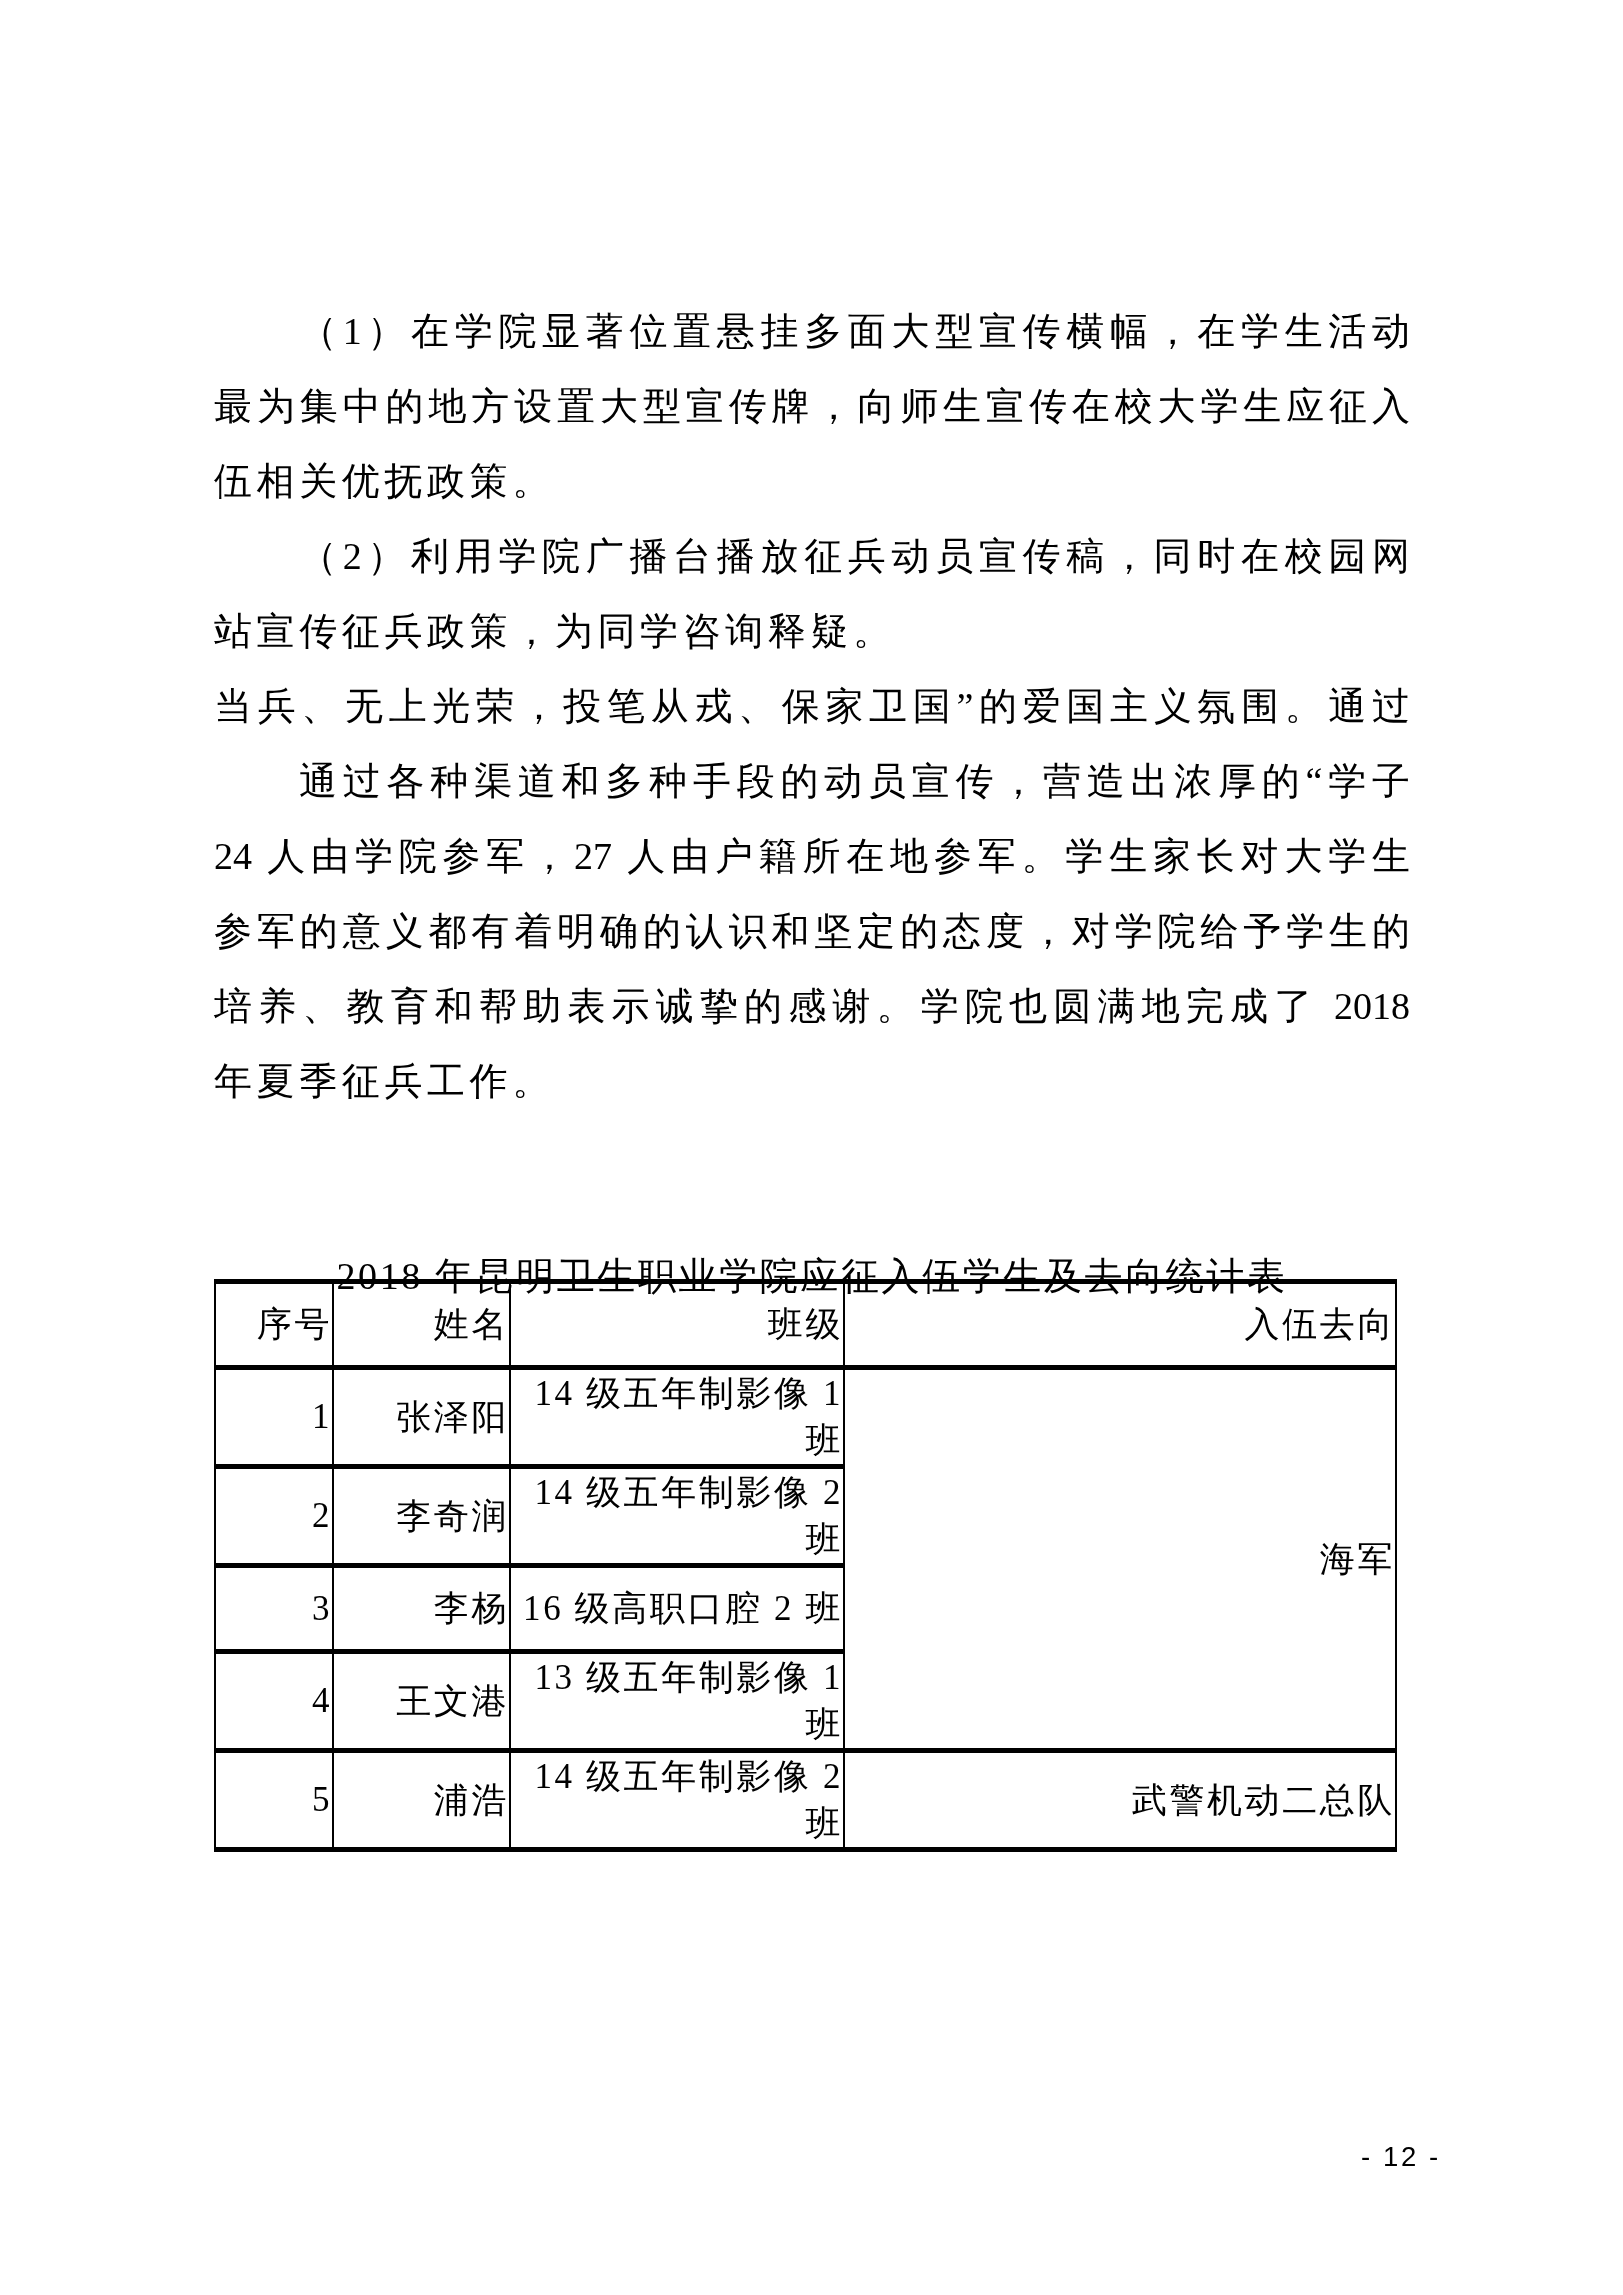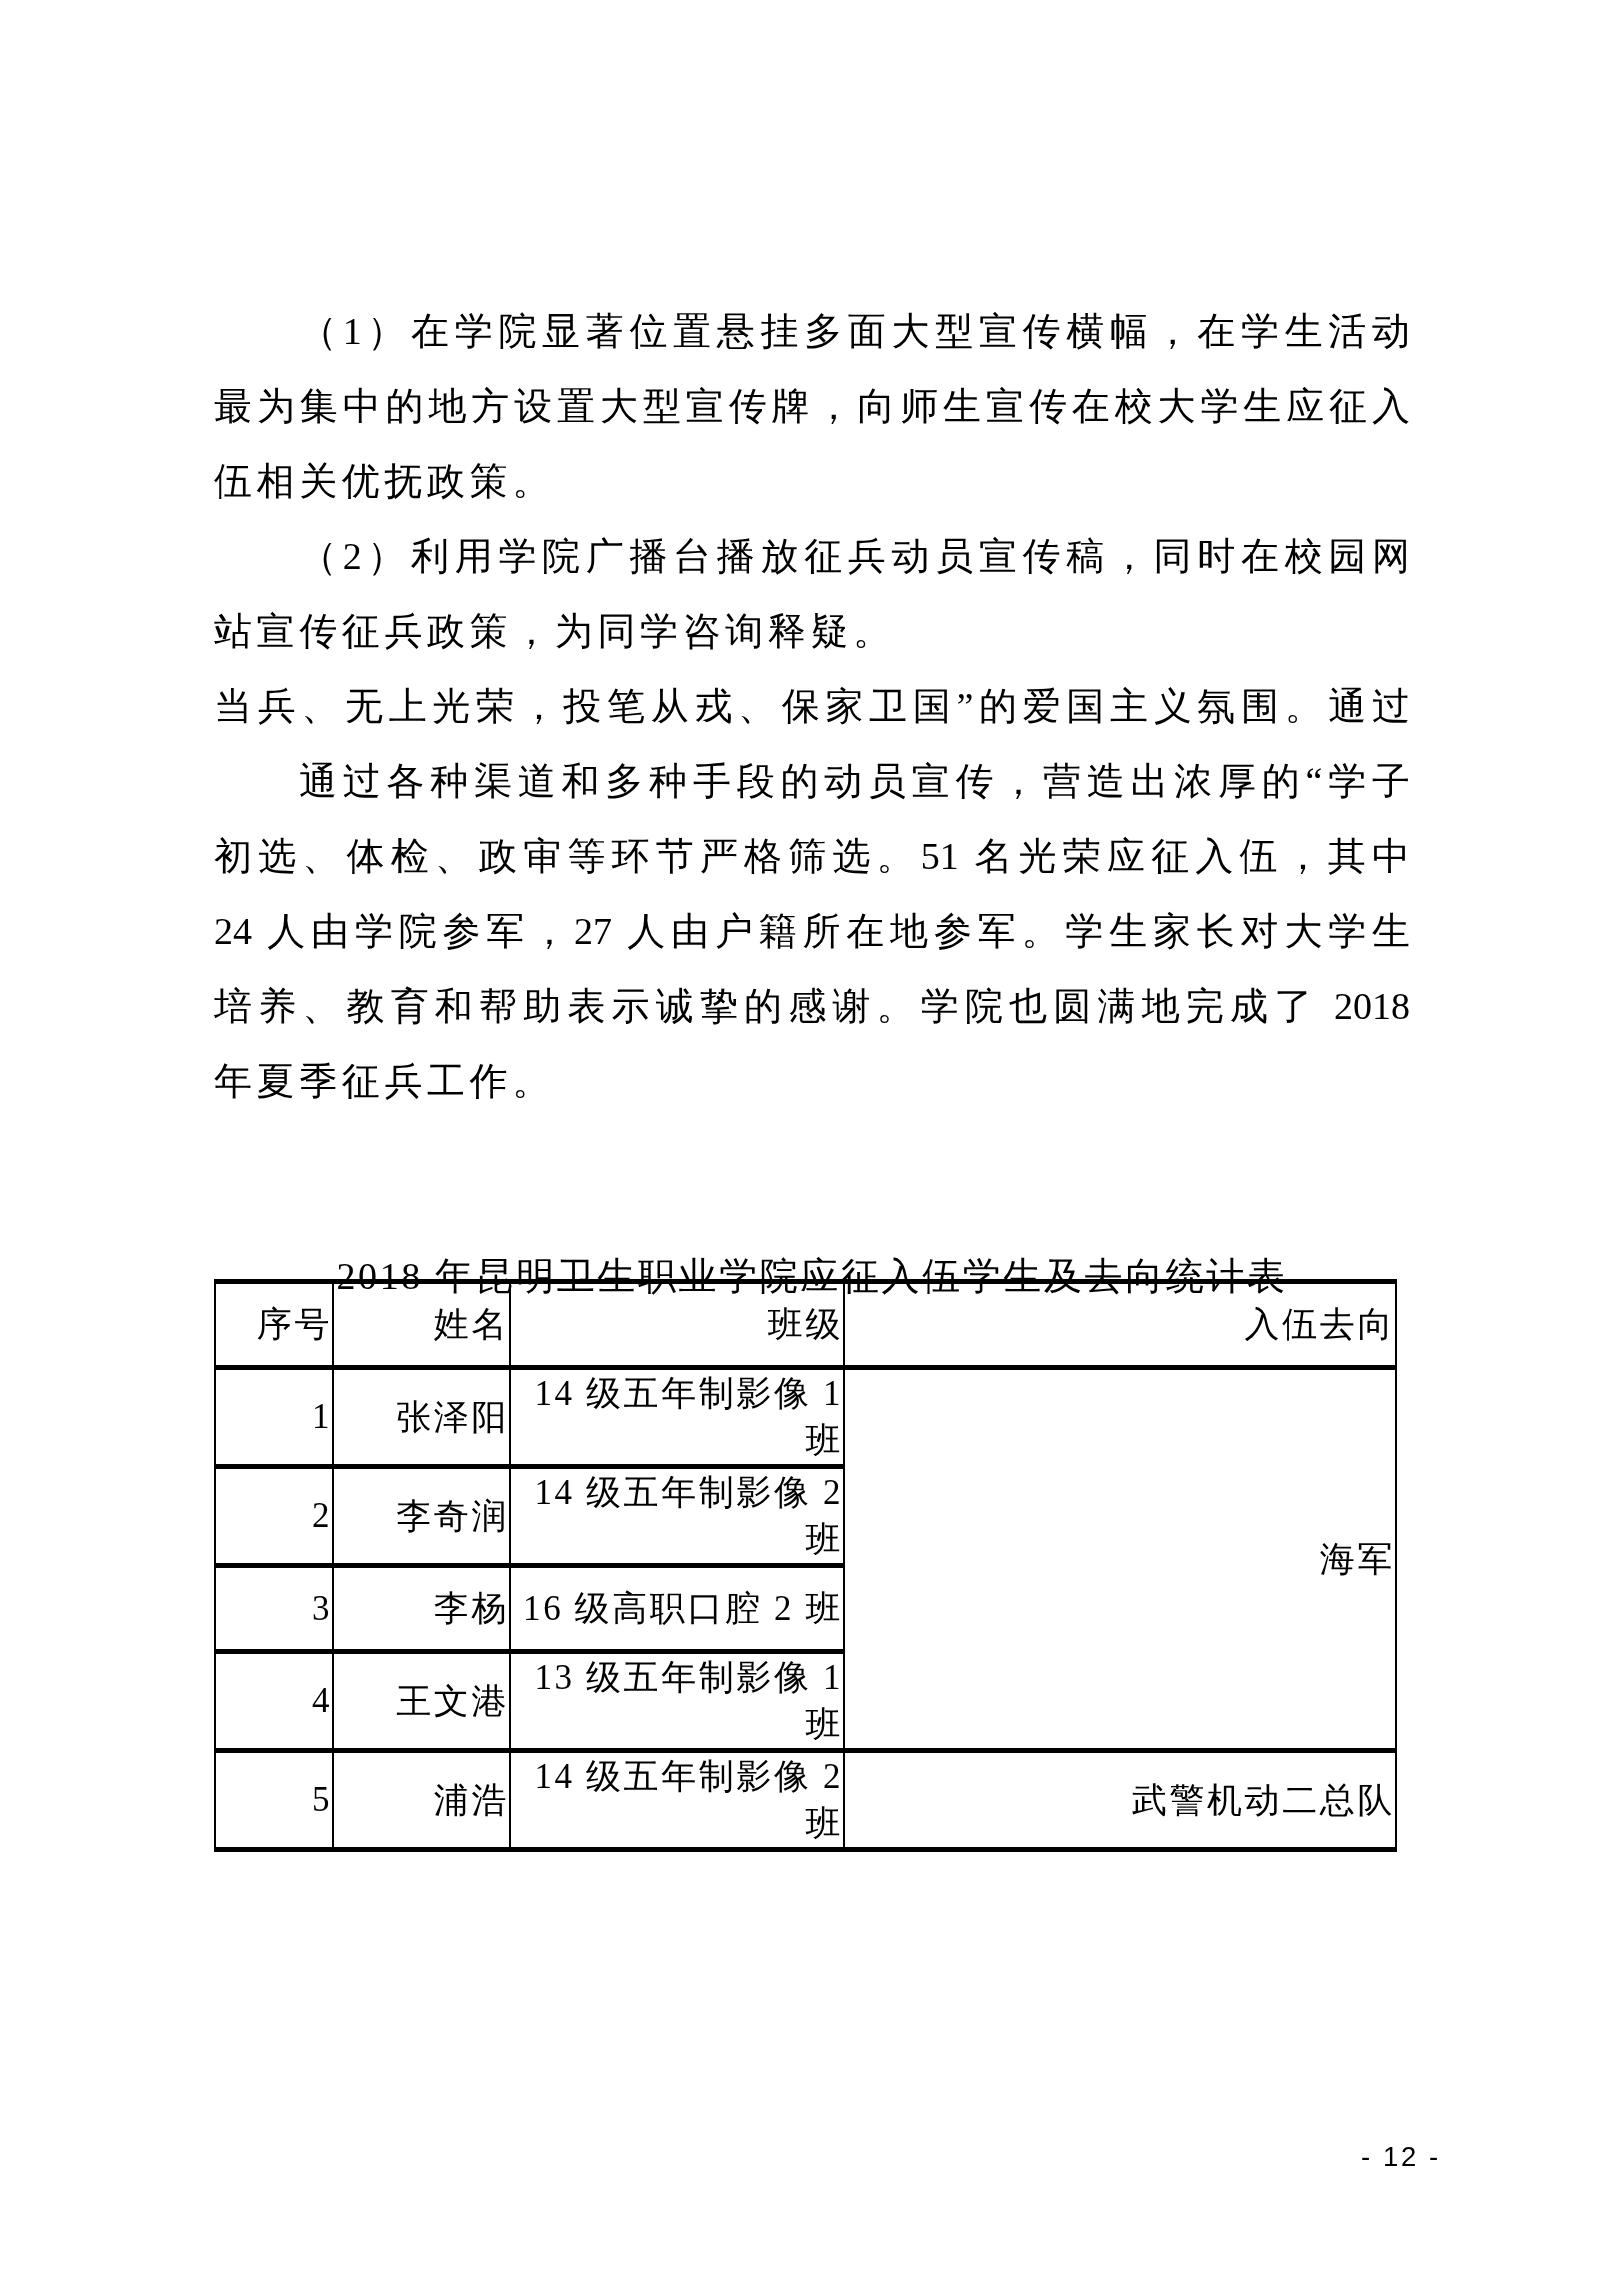--- a/index.html
+++ b/index.html
@@ -92,22 +92,22 @@
 <div class="page">
 
   <div class="body-text">
     <div class="bline just indent">（1）在学院显著位置悬挂多面大型宣传横幅，在学生活动</div>
     <div class="bline just">最为集中的地方设置大型宣传牌，向师生宣传在校大学生应征入</div>
     <div class="bline">伍相关优抚政策。</div>
     <div class="bline just indent">（2）利用学院广播台播放征兵动员宣传稿，同时在校园网</div>
     <div class="bline">站宣传征兵政策，为同学咨询释疑。</div>
     <div class="bline just">当兵、无上光荣，投笔从戎、保家卫国”的爱国主义氛围。通过</div>
     <div class="bline just indent">通过各种渠道和多种手段的动员宣传，营造出浓厚的“学子</div>
-    <div class="bline just">初选、体检、政审等环节严格筛选。51 名光荣应征入伍，其中</div>
     <div class="bline just">24 人由学院参军，27 人由户籍所在地参军。学生家长对大学生</div>
+    <div class="bline just">参军的意义都有着明确的认识和坚定的态度，对学院给予学生的</div>
     <div class="bline just">培养、教育和帮助表示诚挚的感谢。学院也圆满地完成了 2018</div>
     <div class="bline">年夏季征兵工作。</div>
   </div>
 
   <div class="table-title">2018 年昆明卫生职业学院应征入伍学生及去向统计表</div>
 
   <table class="stat-table">
     <colgroup>
       <col style="width:118px">
       <col style="width:177px">

